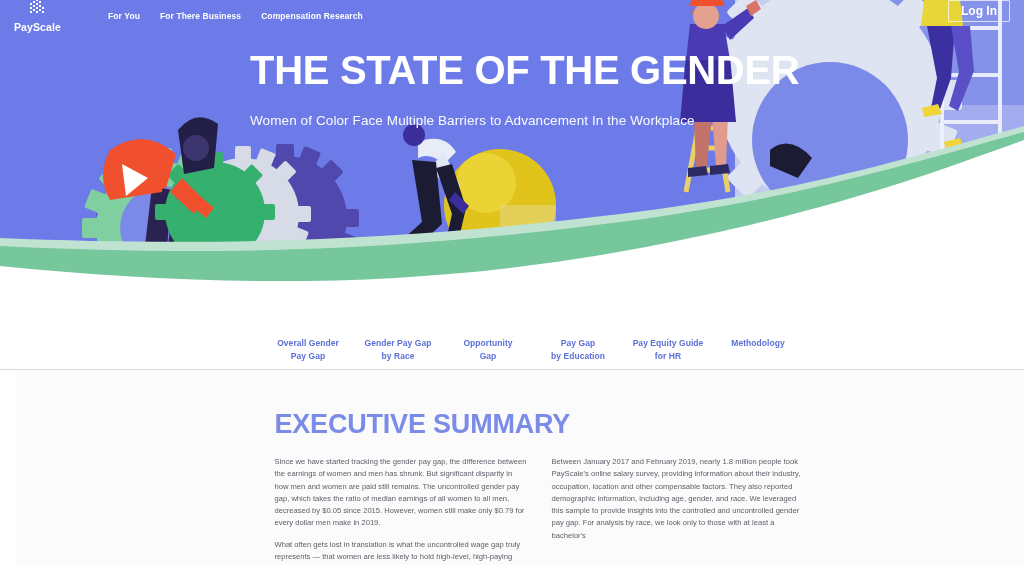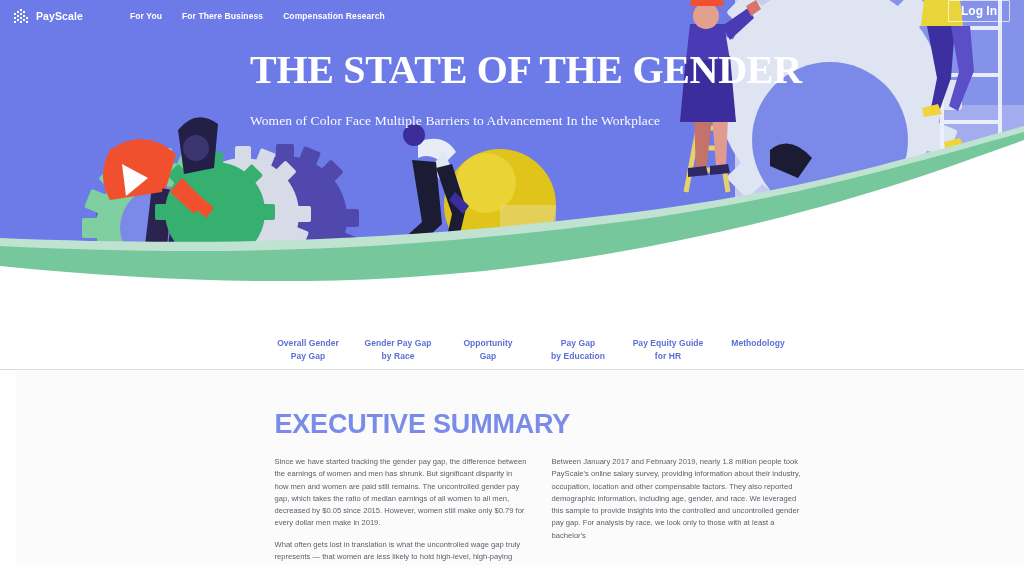--- a/index.html
+++ b/index.html
@@ -17,40 +17,40 @@
     background:#6c7be8; overflow:hidden;
   }
   .hero-art { position:absolute; inset:0; width:1024px; height:330px; }
 
   
   .topnav {
     position:absolute; top:0; left:0; width:1024px; height:32px;
     display:flex; align-items:center; z-index:40;
     padding:0 14px;
   }
-  .brand { display:flex; align-items:center; gap:8px; margin-right:22px; }
+  .brand { display:flex; align-items:center; gap:8px; margin-right:22px;flex-direction:column; }
   .brand-mark { display:block; }
   .brand-name {
     color:#ffffff; font-size:10.5px; font-weight:700; letter-spacing:.1px;
   }
   .nav-links { display:flex; align-items:center; gap:20px;padding-left:25px; }
   .nav-link {
     color:#ffffff; font-size:8.5px; font-weight:700;
     letter-spacing:.1px; white-space:nowrap; cursor:pointer;
   }
   .login-btn {
     position:absolute; right:14px; top:0;
     border:1px solid rgba(255,255,255,.7);
     color:#ffffff; font-size:12px; font-weight:700;
     padding:4px 12px; background:transparent; cursor:pointer;
     border-radius:1px; line-height:1;
   }
 
   
-  .hero-text { position:absolute; left:250px; top:48px; z-index:30;font-family:Liberation Serif, serif; }
+  .hero-text { position:absolute; left:250px; top:48px; z-index:30; }
   .hero-title {
     color:#ffffff; font-size:40px; font-weight:700;
     line-height:1.12; letter-spacing:-0.3px; white-space:nowrap;
   }
   .hero-sub {
     margin-top:20px; color:#ffffff; font-size:13.5px;
     font-weight:400; letter-spacing:.1px; white-space:nowrap;
     opacity:.97;
   }
 

